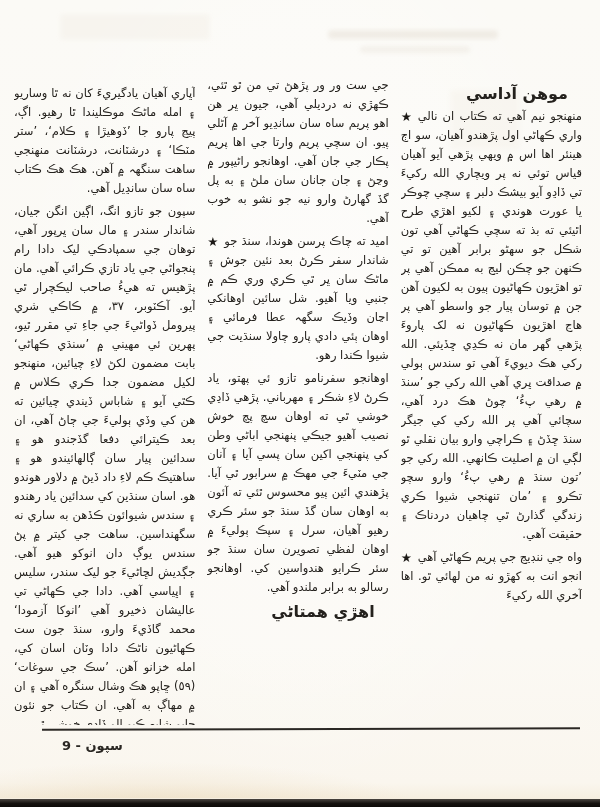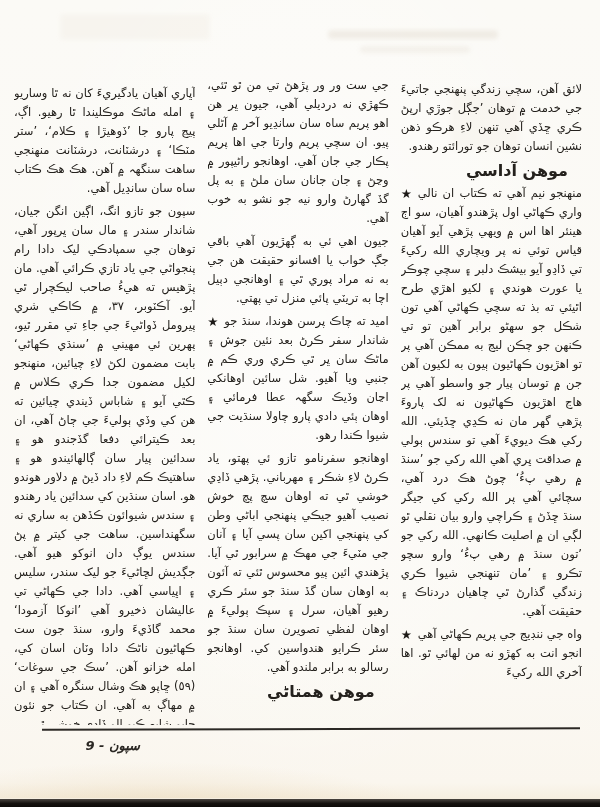--- a/index.html
+++ b/index.html
@@ -48,23 +48,23 @@
   .star{
     float:left; width:17px; font-size:12.5px; line-height:19px;
     text-align:left; color:#1c1916;
   }
 
   .rule{
     position:absolute; left:42px; right:20px; top:728px; height:2px;
     background:#2b2824; transform:rotate(-0.15deg);
   }
   .footer{
-    position:absolute; left:50px; top:738px; width:90px;
-    direction:rtl; text-align:right;
-    font-size:13px; font-weight:bold; color:#2a2723;font-style:italic;
+    position:absolute; left:62px; top:738px; width:90px;
+    direction:rtl; text-align:left;
+    font-size:13px; font-weight:bold; color:#2a2723;
   }
   .page-curl{
     position:absolute; left:0; right:160px; top:758px; height:40px;
     background:radial-gradient(ellipse at 35% 120%, rgba(214,178,116,.22), rgba(0,0,0,0) 65%);
     pointer-events:none;
   }
   .scan-edge{
     position:absolute; left:0; right:0; bottom:0; height:8px;
     background:linear-gradient(180deg,#4a4540 0%, #15120f 55%, #0c0a08 100%);
   }
@@ -74,31 +74,29 @@
 
 <div class="page">
 
   <div class="ghost g1"></div>
   <div class="ghost g2"></div>
   <div class="ghost g3"></div>
   <div class="ghost g4"></div>
 
   <div class="content">
     <div class="col right">
-        <p class="para"><span>لائق آهن، سچي زندگي پنهنجي جاتيءَ جي خدمت ۾ توهان ’جڳل جوڙي ارپڻ ڪري ڇڏي آهي تنهن لاءِ هرڪو ذهن نشين انسان توهان جو تورائتو رهندو.</span></p>
         <div class="heading">موهن آداسي</div>
         <p class="para star-para"><span class="star">★</span><span>منهنجو نيم آهي ته ڪتاب ان نالي واري ڪهاڻي اول پڙهندو آهيان، سو اڄ هينئر اها اس ۾ ويهي پڙهي آيو آهيان قياس توئي نه پر ويچاري الله رکيءَ تي ڏاڍو آيو بيشڪ دلبر ۽ سچي چوڪر يا عورت هوندي ۽ لکيو اهڙي طرح اٿيئي ته بذ ته سچي ڪهاڻي آهي تون شڪل جو سهڻو برابر آهين تو تي ڪنهن جو چڪن ليڃ به ممڪن آهي پر تو اهڙيون ڪهاڻيون ٻيون به لکيون آهن جن ۾ توسان پيار جو واسطو آهي پر هاڃ اهڙيون ڪهاڻيون نه لک پاروءَ پڙهي گهر مان نه ڪڍي ڇڏيئي. الله رکي هڪ ديويءَ آهي تو سندس ٻولي ۾ صداقت ڀري آهي الله رکي جو ’سنڌ ۾ رهي پءُ‘ چوڻ هڪ درد آهي، سچائي آهي پر الله رکي کي جيگر سنڌ ڇڏڻ ۽ ڪراچي وارو بيان نقلي ٿو لڳي ان ۾ اصليت ڪانهي. الله رکي جو ’تون سنڌ ۾ رهي پءُ‘ وارو سچو تڪرو ۽ ’مان تنهنجي شيوا ڪري زندگي گذارڻ ٿي چاهيان دردناڪ ۽ حقيقت آهي.</span></p>
         <p class="para star-para"><span class="star">★</span><span>واه جي ننڊيڃ جي پريم ڪهاڻي آهي انجو انت به کهڙو نه من لهائي ٿو. اها آخري الله رکيءَ</span></p>
       </div>
     <div class="col middle">
         <p class="para"><span>جي ست ور ور پڙهڻ تي من ٿو ٿئي، ڪهڙي نه درديلي آهي، جيون ڀر هن اهو پريم ساه سان سانڍيو آخر ۾ آڻلي پيو. ان سچي پريم وارتا جي اها پريم پڪار جي جان آهي. اوهانجو راڻيپور ۾ وڃڻ ۽ جان جانان سان ملڻ ۽ به پل گڏ گهارڻ وارو نيه جو نشو به خوب آهي.</span></p>
-        <p class="para"><span>جيون اهي ئي به ڳهڙيون آهي باقي جڳ خواب يا افسانو حقيقت هن جي به نه مراد پوري ٿي ۽ اوهانجي دٻيل اچا به تريٽي پائي منزل تي پهتي.</span></p>
         <p class="para star-para"><span class="star">★</span><span>اميد ته چاڪ پرسن هوندا، سنڌ جو شاندار سفر ڪرڻ بعد نئين جوش ۽ ماڻڪ سان ڀر ٿي ڪري وري ڪم ۾ جنبي ويا آهيو. شل سائين اوهانکي اڃان وڏيڪ سگهہ عطا فرمائي ۽ اوهان ٻئي دادي پارو چاولا سنڌيت جي شيوا ڪندا رهو.</span></p>
         <p class="para"><span>اوهانجو سفرنامو تازو ئي پهتو، ياد ڪرڻ لاءِ شڪر ۽ مهرباني. پڙهي ڏاڍي خوشي ٿي ته اوهان سچ پچ خوش نصيب آهيو جيڪي پنهنجي اباڻي وطن کي پنهنجي اکين سان پسي آيا ۽ آنان جي مٽيءَ جي مهڪ ۾ سرابور ٿي آيا. پڙهندي ائين پيو محسوس ٿئي ته آئون به اوهان سان گڏ سنڌ جو سئر ڪري رهيو آهيان، سرل ۽ سپڪ ٻوليءَ ۾ اوهان لفظي تصويرن سان سنڌ جو سئر ڪرايو هندواسين کي. اوهانجو رسالو به برابر ملندو آهي.</span></p>
-        <div class="heading">موهن همتاڻي</div>
+        <div class="heading">اهڙي همتاڻي</div>
       </div>
     <div class="col left">
         <p class="para"><span>آڀاري آهيان يادگيريءَ کان نه ٿا وساريو ۽ امله ماڻڪ موڪليندا ٿا رهيو. اڳ، پيڃ پارو جا ’ڏوهيڙا ۽ ڪلام‘، ’ستر مٽڪا‘ ۽ درشٽانت، درشٽانت منهنجي ساهت سنگهہ ۾ آهن. هڪ هڪ ڪتاب ساه سان سانڍيل آهي.</span></p>
         <p class="para"><span>سپون جو تازو انگ، اڳين انگن جيان، شاندار سندر ۽ مال سان ڀرپور آهي، توهان جي سمپادڪي ليک دادا رام پنجواڻي جي ياد تازي ڪرائي آهي. مان پڙهيس ته هيءُ صاحب ليڪچرار ٿي آيو. آڪٽوبر، ٣٧، ۾ ڪاڪي شري پيرومل ڏواڻيءَ جي جاءِ تي مقرر ٿيو، پهرين ئي مهيني ۾ ’سنڌي ڪهاڻي‘ بابت مضمون لکڻ لاءِ چيائين، منهنجو لکيل مضمون جدا ڪري ڪلاس ۾ ڪٿي آيو ۽ شاباس ڏيندي چيائين ته هن کي وڏي ٻوليءَ جي ڄاڻ آهي، ان بعد ڪيترائي دفعا گڏجندو هو ۽ سدائين پيار سان ڳالهائيندو هو ۽ ساهتيڪ ڪم لاءِ داد ڏيڻ ۾ دلاور هوندو هو. اسان سنڌين کي سدائين ياد رهندو ۽ سندس شيوائون ڪڏهن به ساري نه سگهنداسين. ساهت جي کيتر ۾ پڻ سندس يوڳ دان انوکو هيو آهي. جڳديش لڇاڻيءَ جو ليک سندر، سليس ۽ اڀياسي آهي. دادا جي ڪهاڻي تي عاليشان ذخيرو آهي ’انوکا آزمودا‘ محمد گاڏيءَ وارو، سنڌ جون ست ڪهاڻيون ناڻڪ دادا وٽان اسان کي، امله خزانو آهن. ’سڪ جي سوغات‘ (٥٩) ڇاپو هڪ وشال سنگره آهي ۽ ان ۾ مهاڳ به آهي. ان ڪتاب جو نئون ڇاپو شايع ڪيو الو ڏاڍي خوشي ٿي.</span></p>
       </div>
   </div>
 
   <div class="rule"></div>
 
   <div class="footer">سپون - 9</div>

